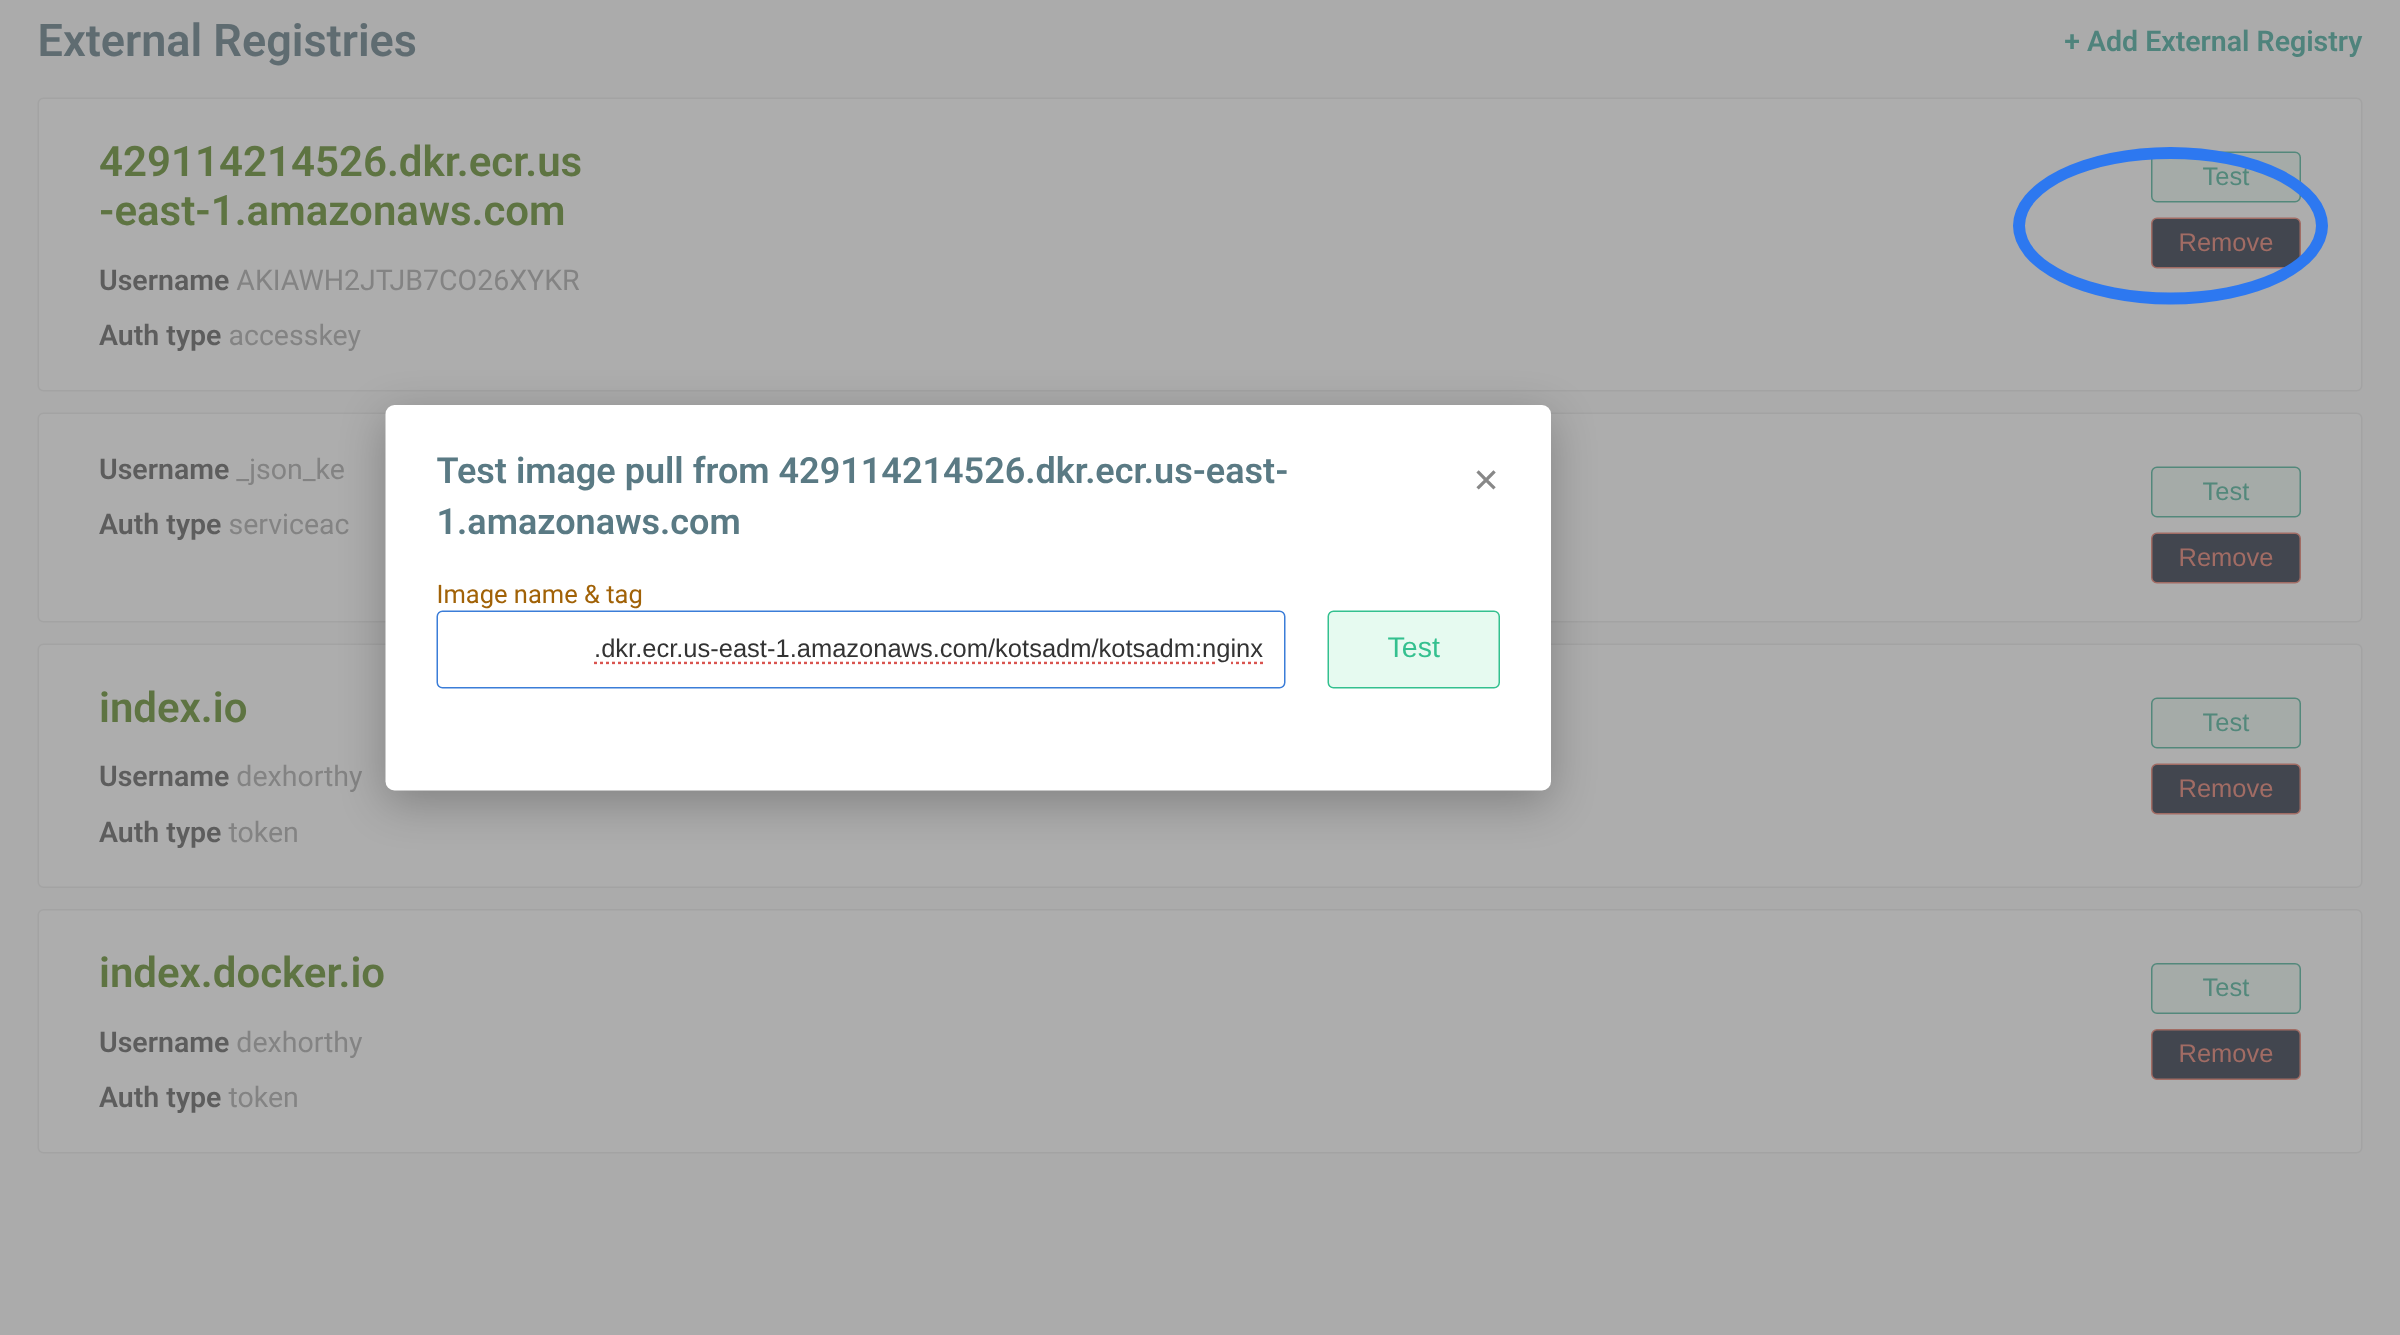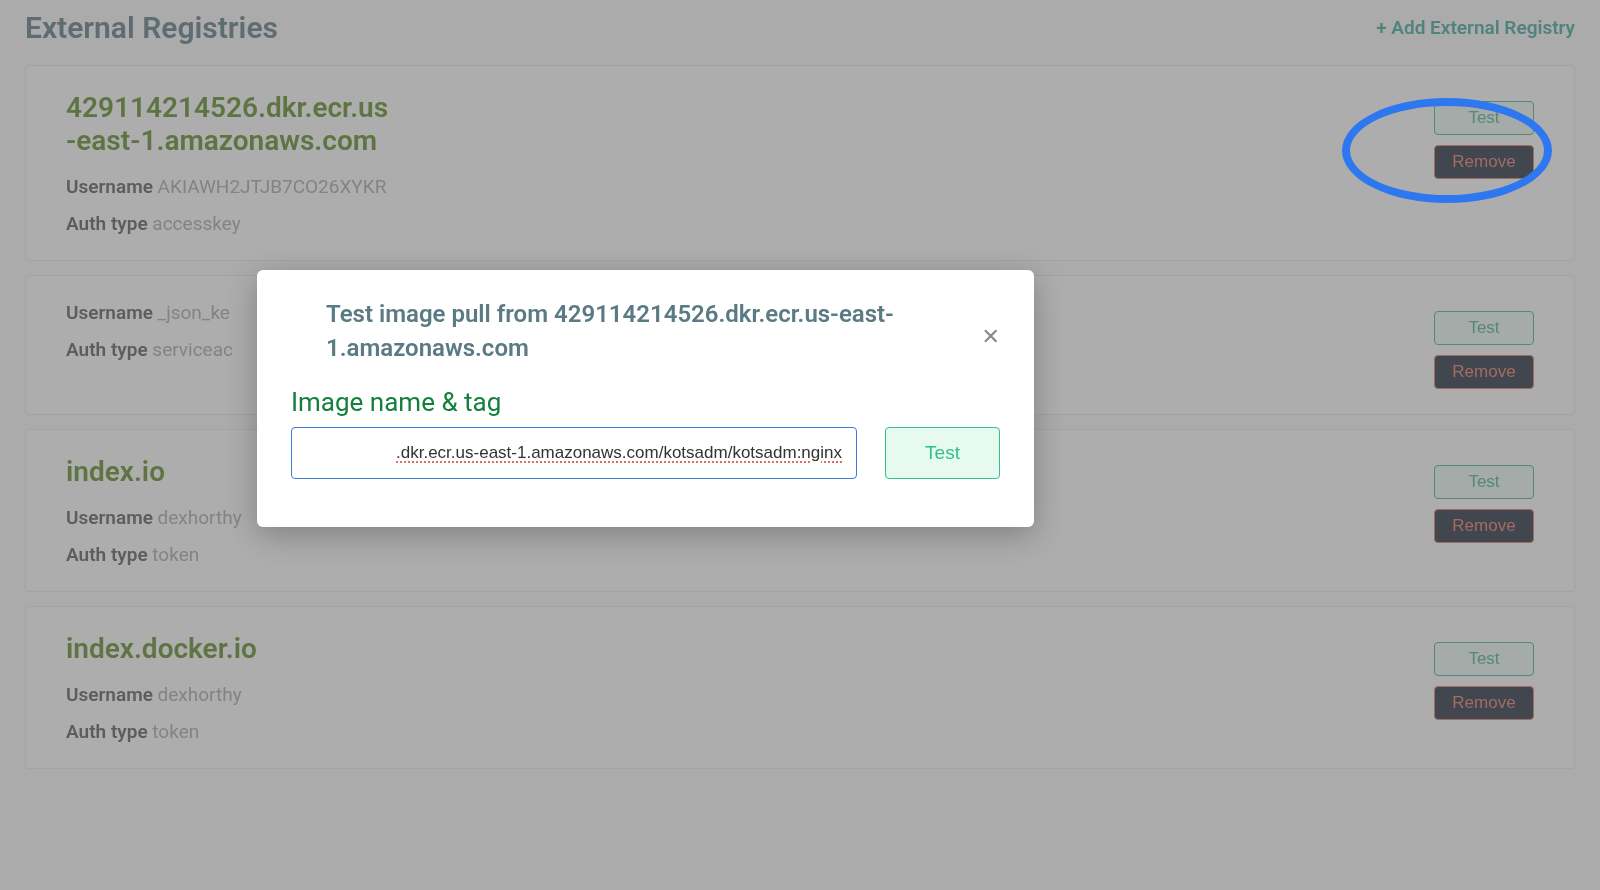--- a/index.html
+++ b/index.html
@@ -43,24 +43,24 @@
     border: 8px solid #2d78f0; border-radius: 50%;
     left: 1342px; top: 98px; z-index: 3; pointer-events: none;
   }
 
   
   .modal {
     position: absolute; left: 257px; top: 270px; width: 777px; height: 257px;
     background: #fff; border-radius: 6px; box-shadow: 0 8px 30px rgba(0,0,0,0.25);
     padding: 28px 34px; z-index: 4;
   }
-  .modal-header { display: flex; justify-content: space-between; align-items: center; margin-left: 35px; }
+  .modal-header { display: flex; justify-content: space-between; align-items: flex-start; }
   .modal-title { font-size: 24px; font-weight: 600; color: #5a7a84; max-width: 640px; line-height: 1.4; }
   .modal-close { font-size: 22px; font-weight: 300; color: #888; cursor: pointer; margin-top: 10px; }
-  .modal-field-label { font-size: 26px; color: #15803d; margin-top: 22px; margin-bottom: 10px; }
+  .modal-field-label { font-size: 17px; color: #a16207; margin-top: 22px; }
   .modal-row { display: flex; gap: 28px; align-items: stretch; }
   .modal-input {
     flex: 1; height: 52px; font-size: 17px; padding: 0 14px;
     border: 1px solid #3b7dd8; border-radius: 4px; outline: none;
     color: #333; text-align: right;
     text-decoration: underline dotted #d9534f;
     text-underline-offset: 3px;
   }
   .modal-test-btn {
     width: 115px; height: 52px; font-size: 19px; border-radius: 4px;

